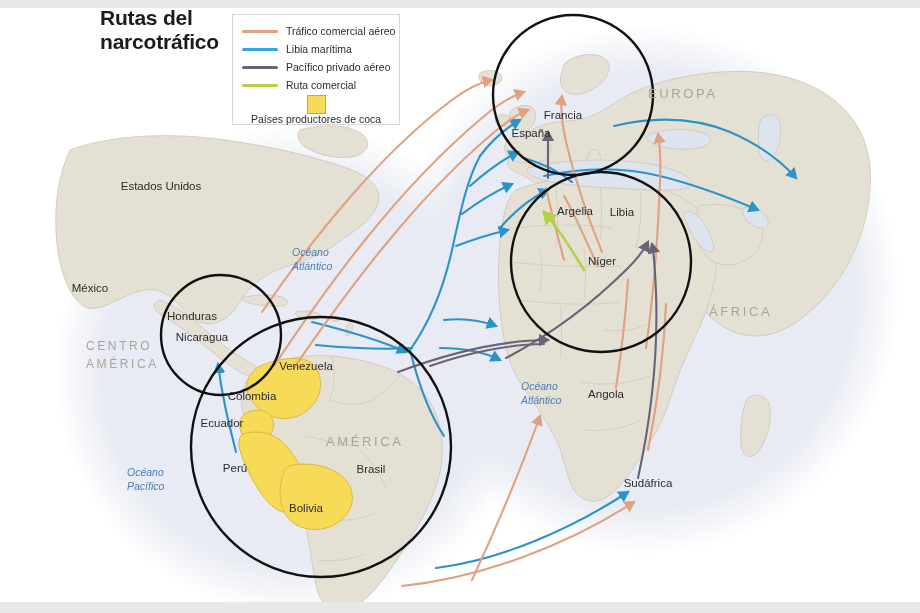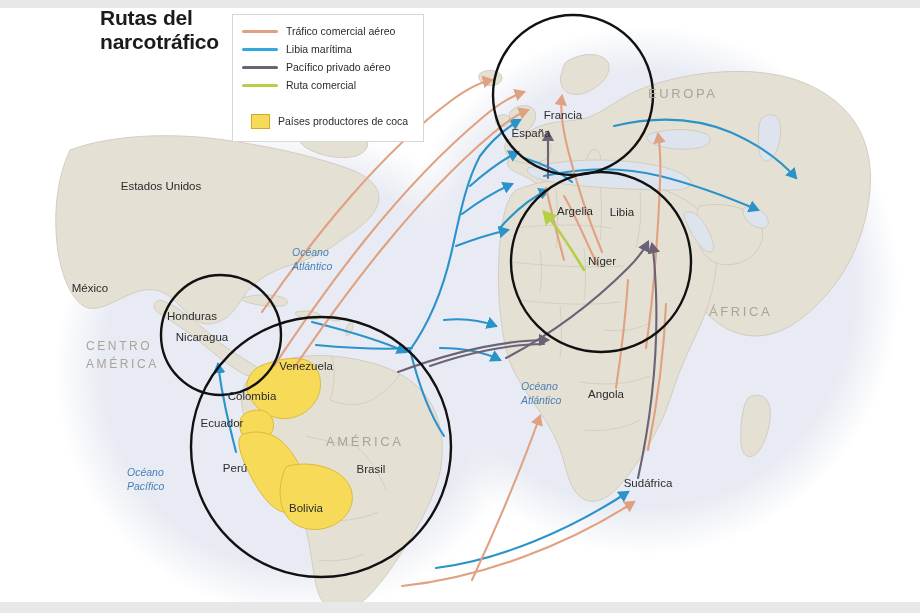--- a/index.html
+++ b/index.html
@@ -13,30 +13,30 @@
   .edgebar.top{top:0;height:8px;}
   .edgebar.bottom{bottom:0;height:11px;}
   #mapsvg{position:absolute;left:0;top:0;}
   
   #title{
     position:absolute;left:100px;top:6px;width:150px;
     font-size:21px;font-weight:bold;line-height:1.12;color:#1b1b1b;
     letter-spacing:-0.2px;
   }
   #legend{
-    position:absolute;left:232px;top:14px;width:192px;
+    position:absolute;left:232px;top:14px;width:168px;
     background:#ffffff;border:1px solid #d8d8d8;
     padding:8px 9px 9px 9px;box-sizing:border-box;
   }
   .lg-row{display:flex;align-items:center;height:17px;margin-bottom:1px;}
   .lg-swatch{width:36px;height:3px;flex:0 0 36px;margin-right:8px;border-radius:2px;}
   .lg-box{width:19px;height:15px;flex:0 0 19px;margin-left:9px;margin-right:8px;
           border:1px solid #d2a72b;box-sizing:border-box;}
   .lg-label{font-size:10.5px;color:#2b2b2b;white-space:nowrap;line-height:1;}
-  .lg-row.boxrow{height:19px;margin-top:18px;}
+  .lg-row.boxrow{height:19px;margin-top:1px;flex-direction:column;}
 </style>
 </head>
 <body>
 
 <div id="stage">
 
   <svg id="mapsvg" width="920" height="613" viewBox="0 0 920 613">
     <defs>
       <clipPath id="globeClip">
         <ellipse cx="470" cy="320" rx="420" ry="300"></ellipse>

